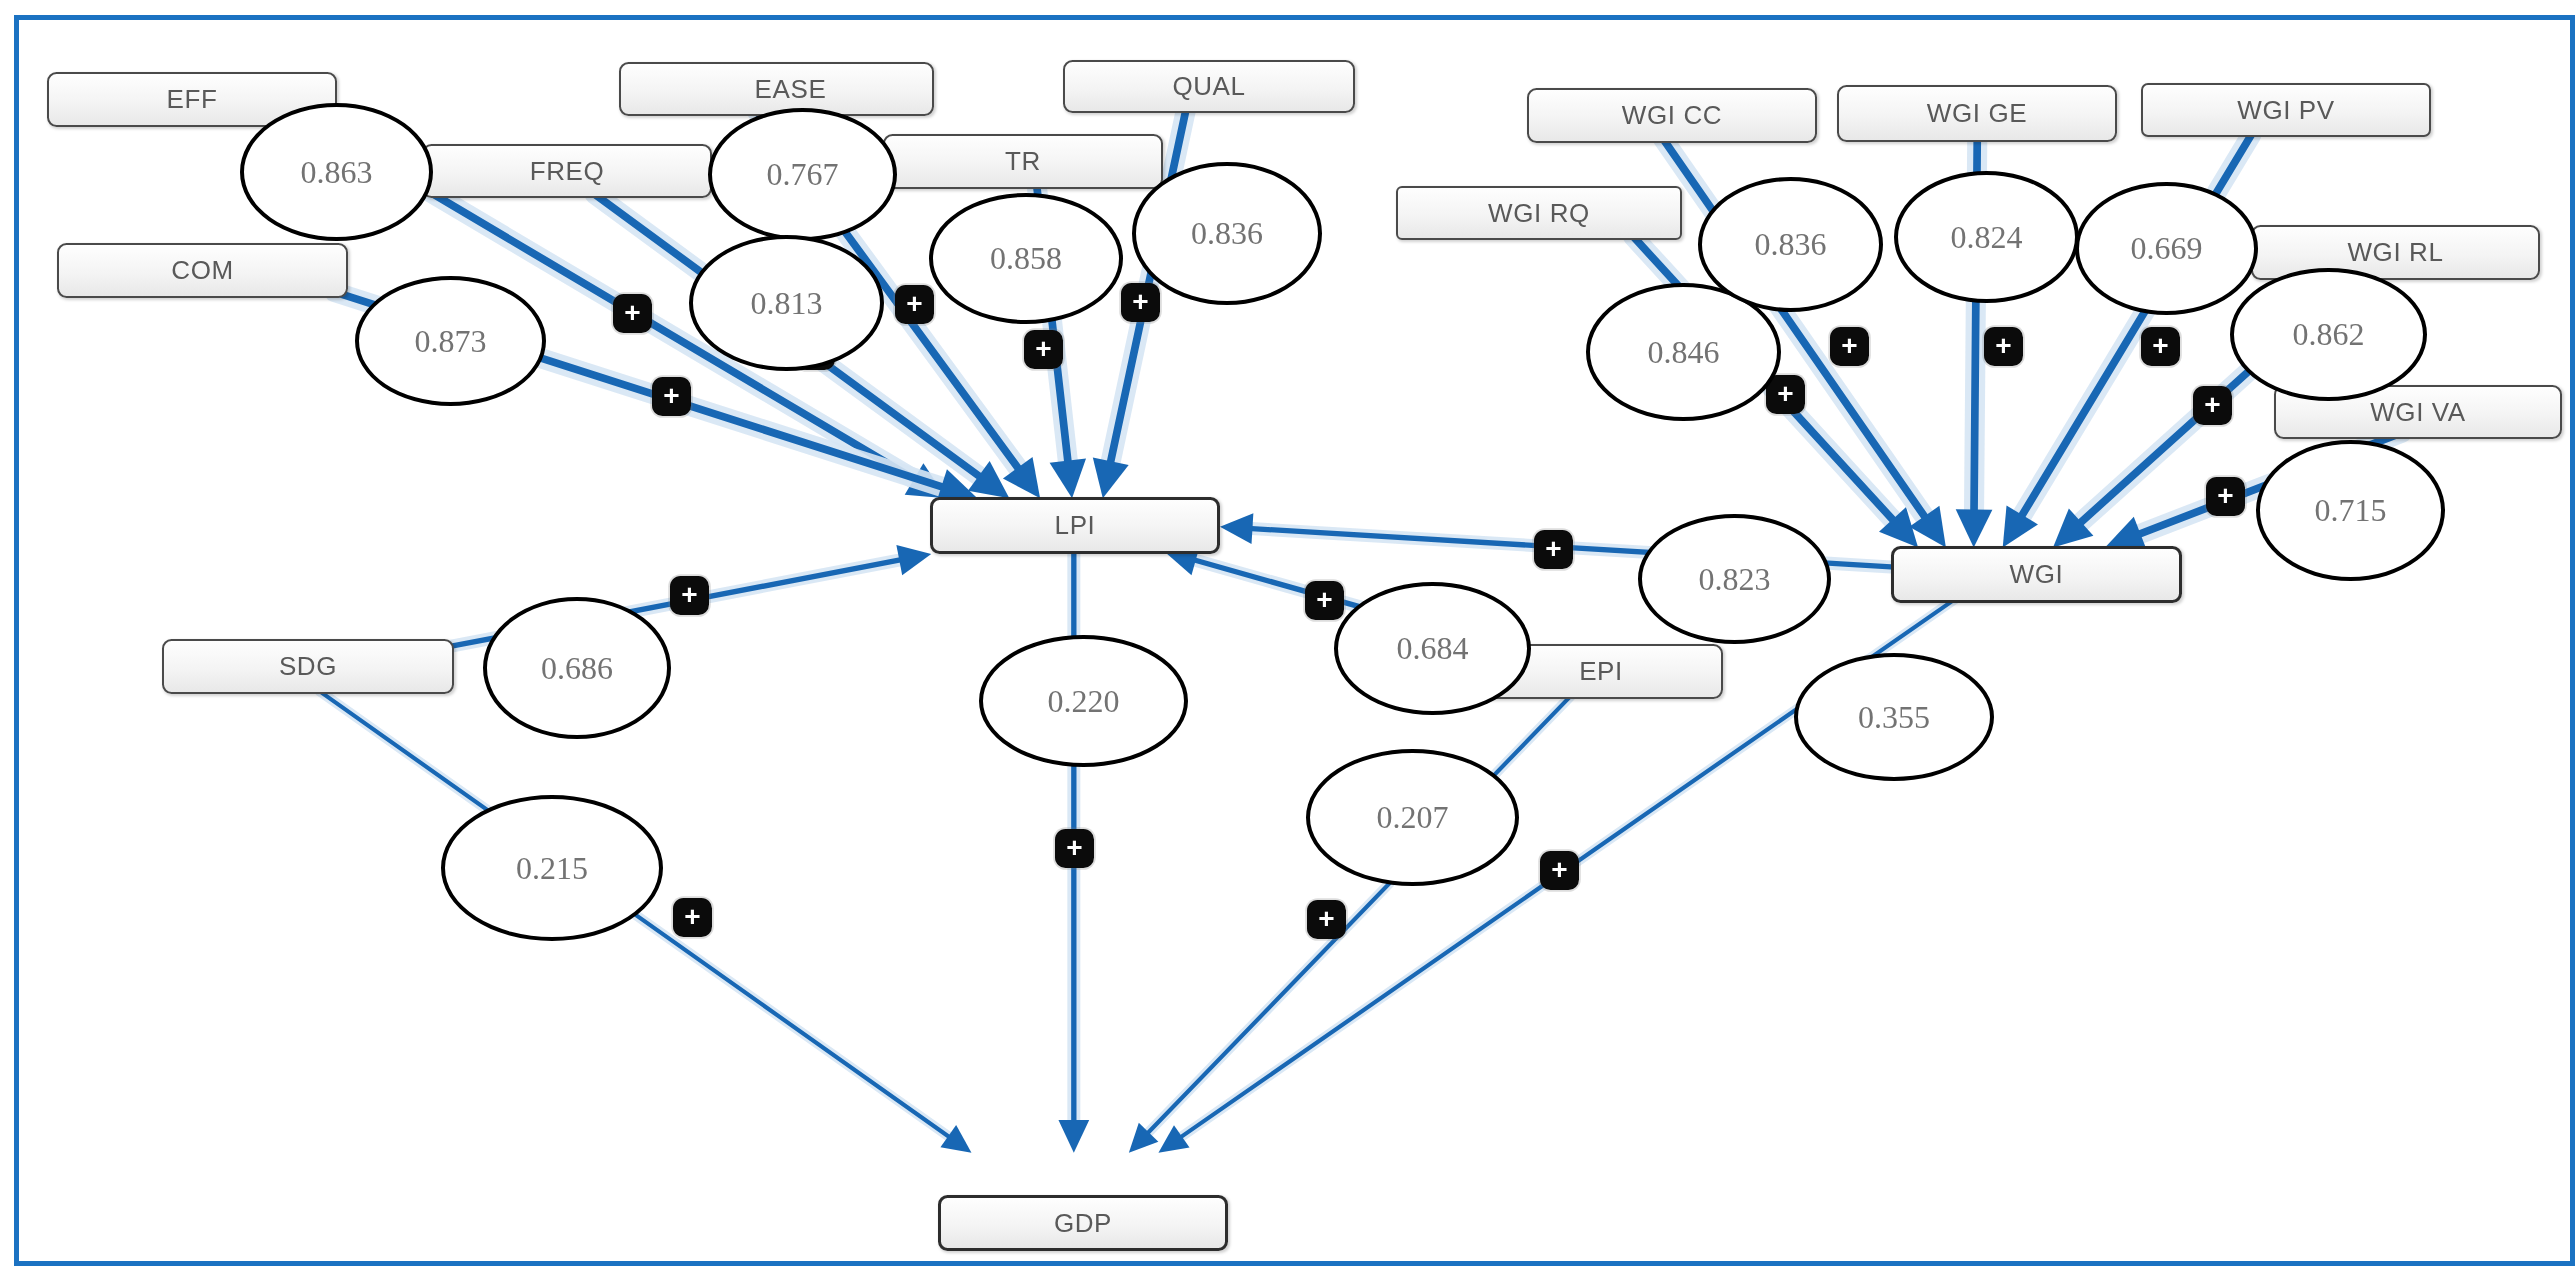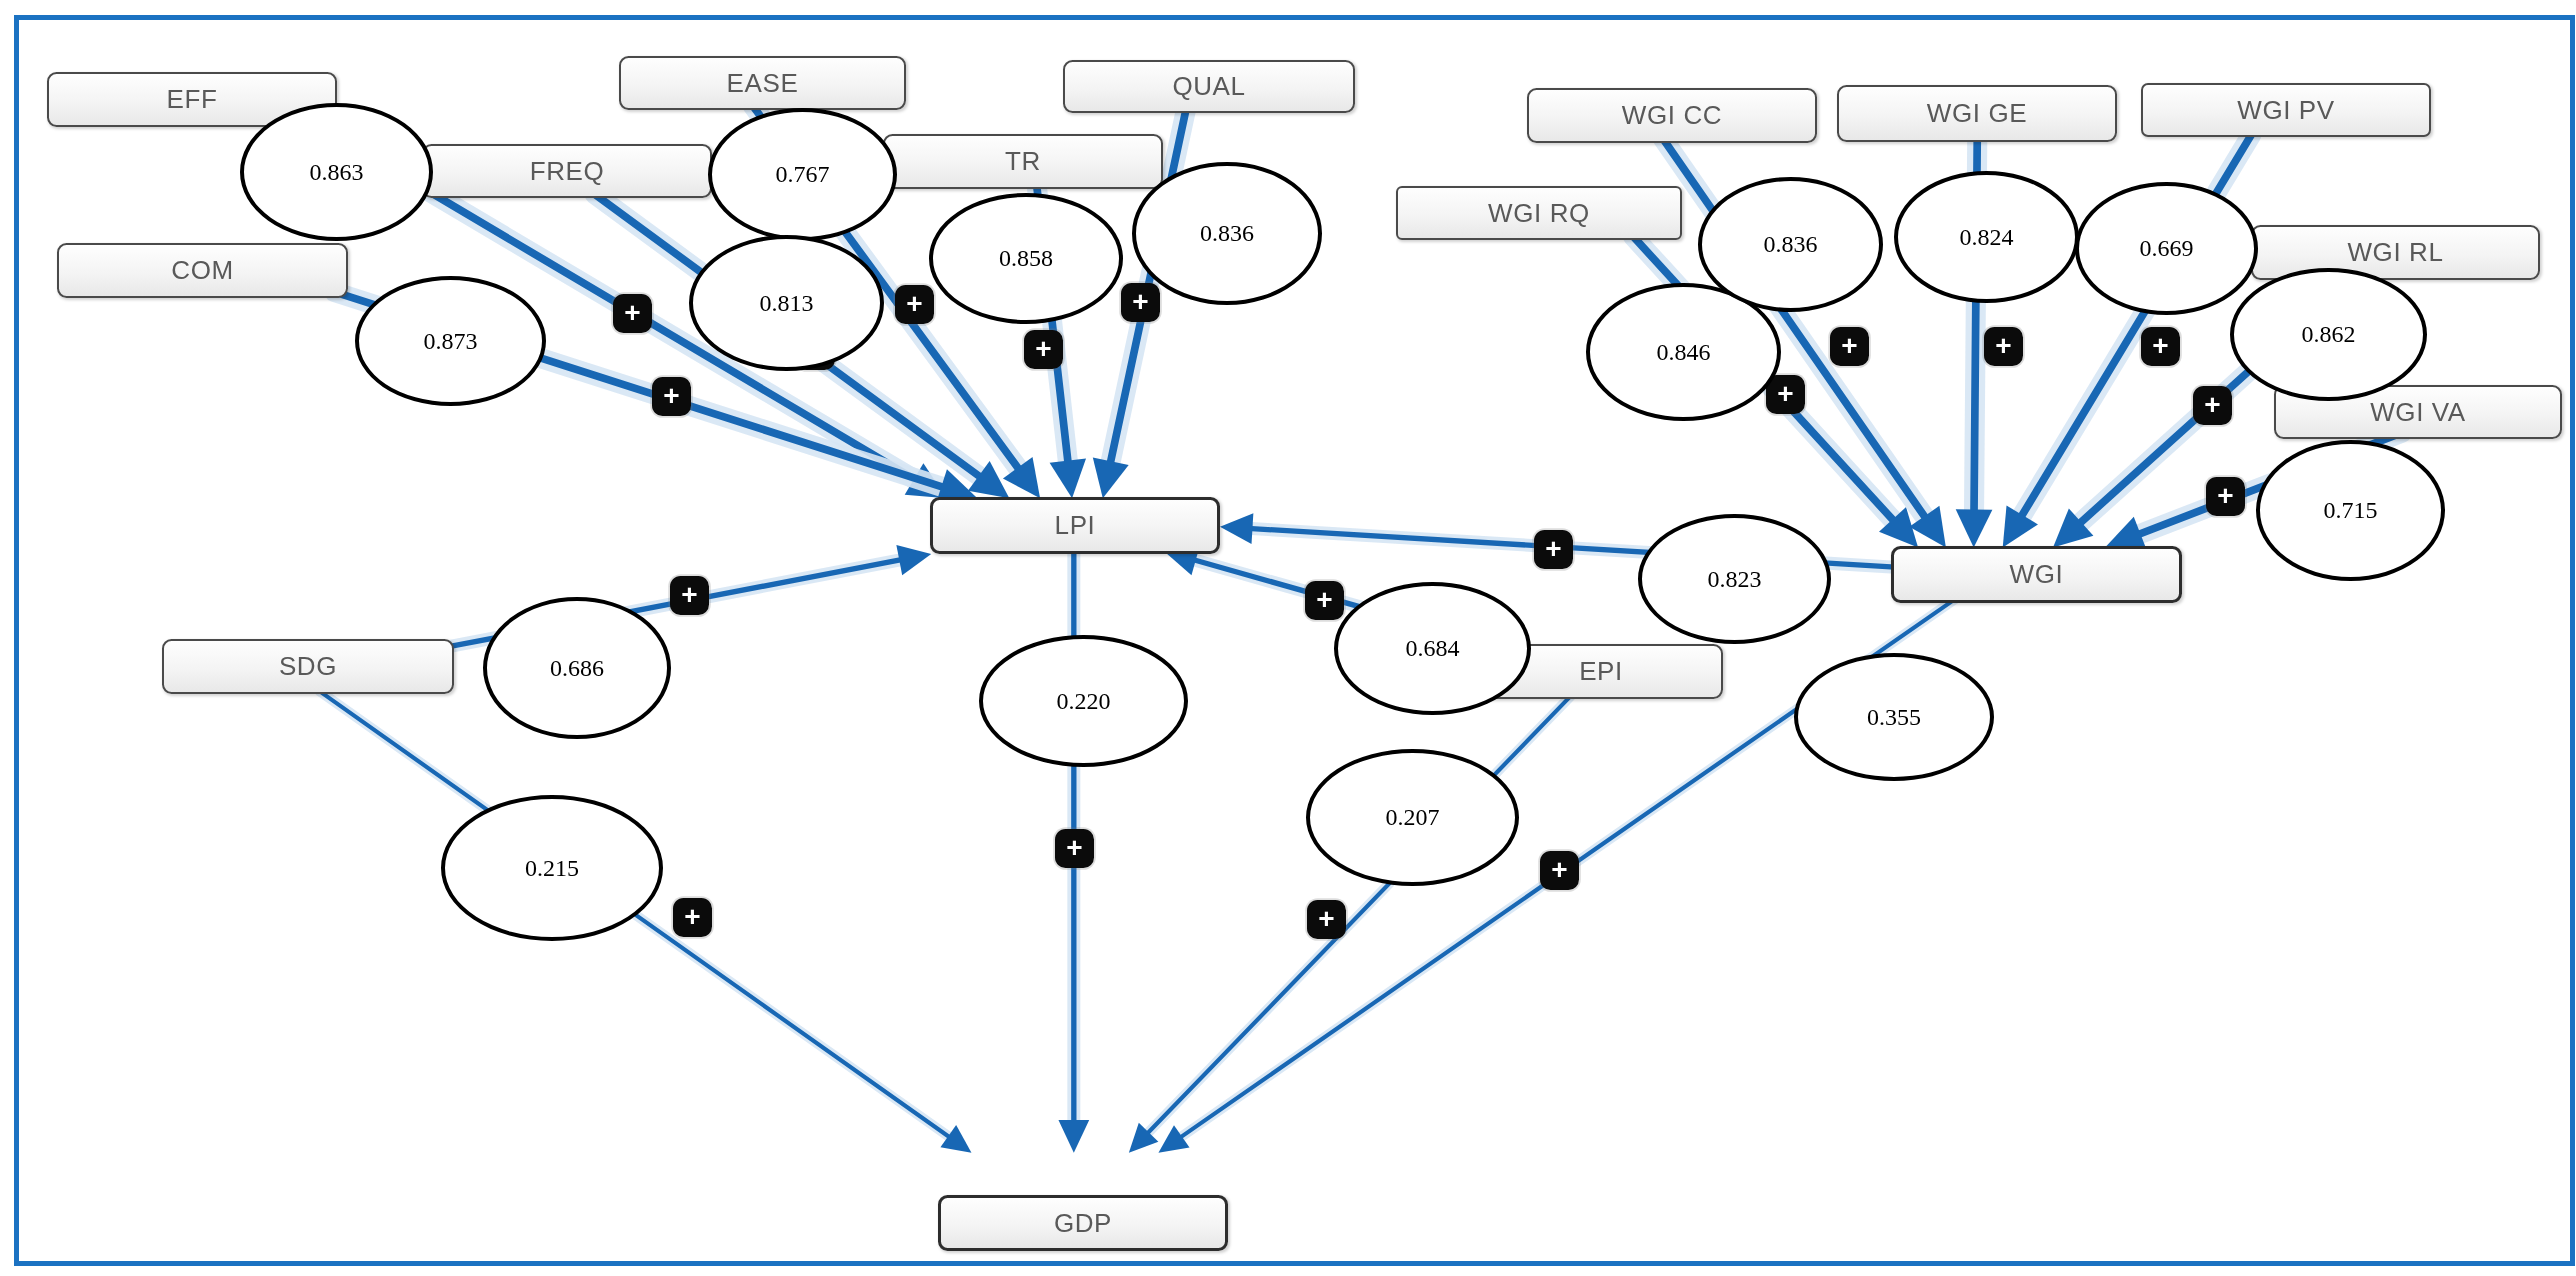--- a/index.html
+++ b/index.html
@@ -13,21 +13,21 @@
   .badge span{color:#fff;font-size:28px;font-weight:bold;line-height:1;transform:translateY(-1.2px);}
   .box{position:absolute;z-index:3;border-radius:9.5px;
        background:linear-gradient(180deg,#fefefe 0%,#f4f4f4 55%,#e8e8e8 100%);
        border:2.4px solid var(--boxborder,#4a4a4a);
        box-shadow:1.2px 1.8px 3px rgba(0,0,0,.18);
        display:flex;align-items:center;justify-content:center;}
   .box.hub{border-color:var(--hubborder,#2d2d2d);border-width:3px;}
   .box span{color:var(--label,#595959);font-size:26px;letter-spacing:0.6px;}
   .ell{position:absolute;z-index:4;border-radius:50%;background:#ffffff;
        border:4.1px solid #000;display:flex;align-items:center;justify-content:center;}
-  .ell span{font-family:"Liberation Serif",serif;font-size:24px;color:#000000;}
+  .ell span{font-family:"Liberation Serif",serif;font-size:32px;color:#737373;}
 </style>
 </head>
 <body>
 
 <div class="stage">
   <div class="frame" id="frame" style="left: 14px; top: 15.4px; width: 2551px; height: 1241px;"></div>
   <svg id="edges" xmlns="http://www.w3.org/2000/svg" width="2576" height="1277" viewBox="0 0 4354 2158">
       <g>
         <line x1="525" y1="205" x2="1553.1994334113303" y2="814.2679433330395" stroke="#d7e6f4" stroke-width="34" stroke-linecap="round" opacity="0.9"></line>
         <line x1="525" y1="205" x2="1553.1994334113303" y2="814.2679433330395" stroke="#1867b4" stroke-width="13" stroke-linecap="round" opacity="1"></line>
@@ -186,21 +186,21 @@
   <div id="boxes">
       <div class="box" style="left: 47px; top: 72px; width: 286px; height: 51px;">
         <span>EFF</span>
       </div>
       <div class="box" style="left: 57px; top: 243px; width: 287px; height: 51px;">
         <span>COM</span>
       </div>
       <div class="box" style="left: 422px; top: 144px; width: 286px; height: 50px;">
         <span>FREQ</span>
       </div>
-      <div class="box" style="left: 619px; top: 56px; width: 283px; height: 50px;">
+      <div class="box" style="left: 619px; top: 62px; width: 283px; height: 50px; padding-left: 28px;">
         <span>EASE</span>
       </div>
       <div class="box" style="left: 883px; top: 134px; width: 276px; height: 51px;">
         <span>TR</span>
       </div>
       <div class="box" style="left: 1063px; top: 60px; width: 288px; height: 49px;">
         <span>QUAL</span>
       </div>
       <div class="box" style="left: 1396px; top: 186px; width: 282px; height: 50px; border-radius: 6px;">
         <span>WGI RQ</span>

